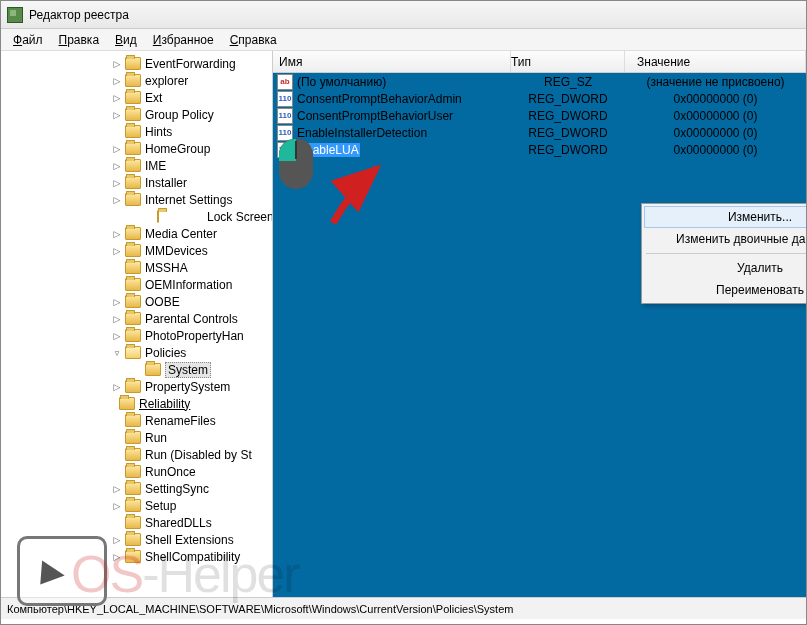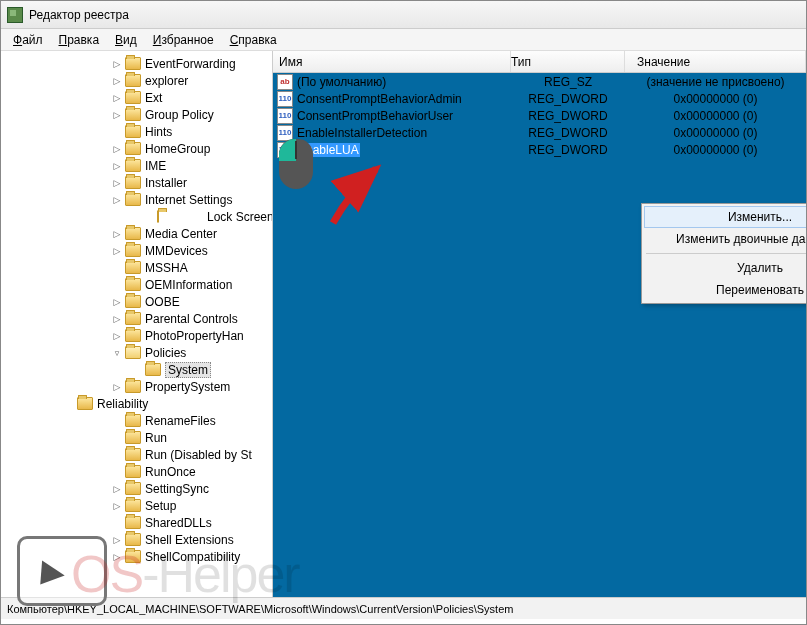--- a/index.html
+++ b/index.html
@@ -376,21 +376,21 @@
           <div class="tree-node node-selected" style="padding-left: 130px;">
             <span class="expander"></span>
             <span class="folder-icon"></span>
             <span class="node-label">System</span>
           </div>
           <div class="tree-node" style="padding-left: 110px;">
             <span class="expander">▷</span>
             <span class="folder-icon"></span>
             <span class="node-label">PropertySystem</span>
           </div>
-          <div class="tree-node" style="padding-left: 62px;">
+          <div class="tree-node" style="padding-left: 104px; text-decoration: underline;">
             <span class="expander"></span>
             <span class="folder-icon"></span>
             <span class="node-label">Reliability</span>
           </div>
           <div class="tree-node" style="padding-left: 110px;">
             <span class="expander"></span>
             <span class="folder-icon"></span>
             <span class="node-label">RenameFiles</span>
           </div>
           <div class="tree-node" style="padding-left: 110px;">

